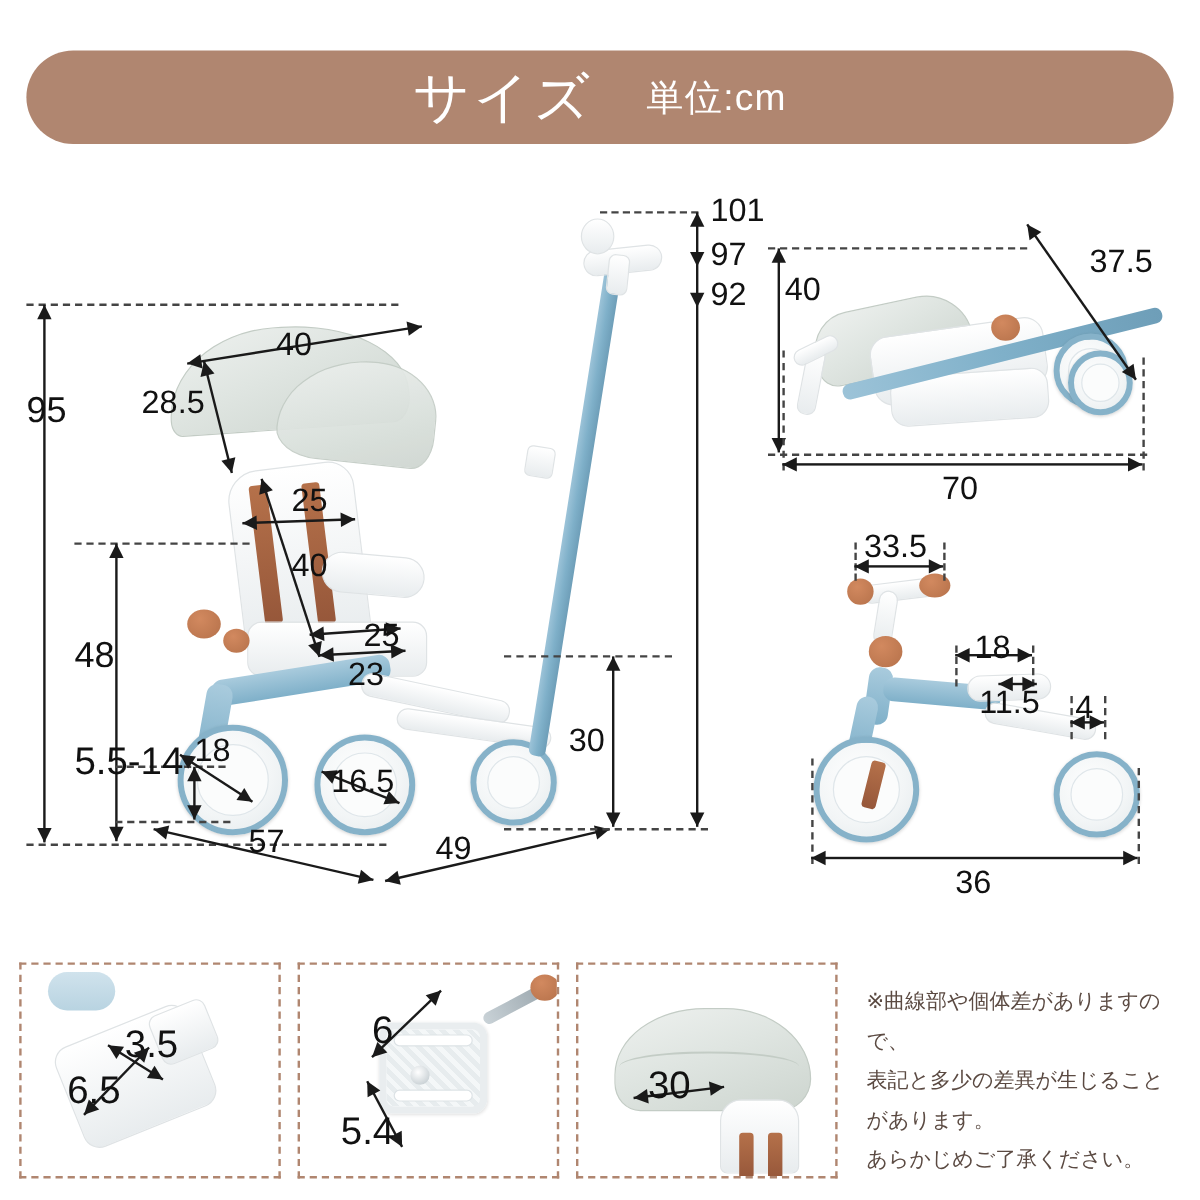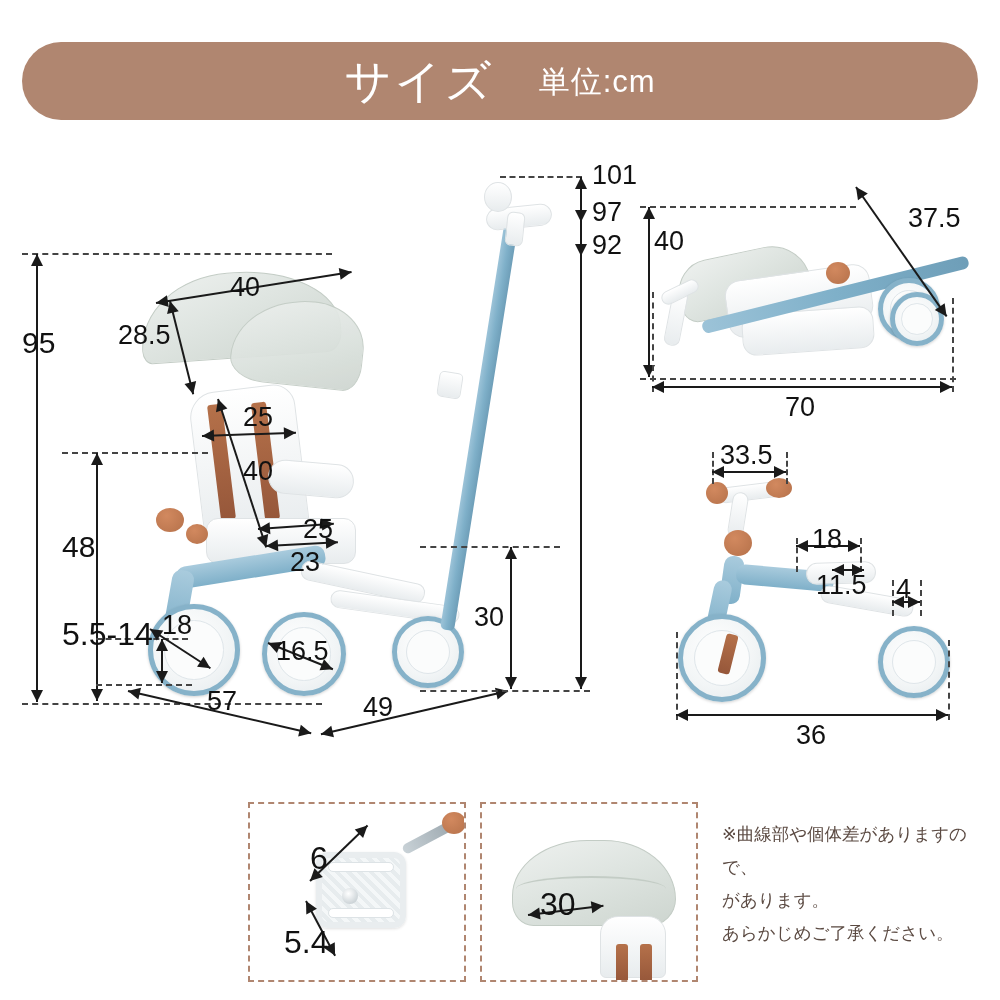--- a/index.html
+++ b/index.html
@@ -334,20 +334,31 @@
     <div class="dash v" style="left:920px; top:580px; height:36px;"></div>
     <div class="bar" style="left:892px; top:601px; width:28px;"></div>
     <div class="dim" style="left:896px; top:576px;">4</div>
 
     <div class="dash v" style="left:676px; top:632px; height:88px;"></div>
     <div class="dash v" style="left:948px; top:640px; height:80px;"></div>
     <div class="bar" style="left:676px; top:714px; width:272px;"></div>
     <div class="dim" style="left:796px; top:722px;">36</div>
   </div>
 
+  <div class="panel" style="left:16px; top:802px; width:218px; height:180px;">
+    <div class="panel-art">
+      <div class="frame-white" style="left:36px; top:48px; width:118px; height:90px; border-radius:14px; transform:rotate(-22deg);"></div>
+      <div class="frame-white" style="left:110px; top:34px; width:50px; height:44px; border-radius:8px; transform:rotate(-22deg);"></div>
+      <div class="frame-blue" style="left:22px; top:6px; width:56px; height:32px; border-radius:16px; opacity:.55;"></div>
+    </div>
+    <div class="bar" style="left:72px; top:66px; width:54px; transform:rotate(32deg);"></div>
+    <div class="dim sm" style="left:86px; top:50px;">3.5</div>
+    <div class="bar" style="left:52px; top:124px; width:78px; transform:rotate(-46deg);"></div>
+    <div class="dim sm" style="left:38px; top:88px;">6.5</div>
+  </div>
 
   <div class="panel" style="left:248px; top:802px; width:218px; height:180px;">
     <div class="panel-art">
       <div style="position:absolute; left:66px; top:48px; width:90px; height:76px; border-radius:12px; border:6px solid #e9edef; background:repeating-linear-gradient(45deg,#f4f7f8 0 4px,#e7ecee 4px 8px); box-shadow:0 1px 3px rgba(0,0,0,.12);"></div>
       <div style="position:absolute; left:78px; top:58px; width:66px; height:10px; border-radius:5px; background:#ffffff; border:1px solid #dde3e6;"></div>
       <div style="position:absolute; left:78px; top:104px; width:66px; height:10px; border-radius:5px; background:#ffffff; border:1px solid #dde3e6;"></div>
       <div style="position:absolute; left:92px; top:84px; width:16px; height:16px; border-radius:50%; background:radial-gradient(circle at 40% 35%,#ffffff,#b9c3c8);"></div>
       <div style="position:absolute; left:150px; top:28px; width:58px; height:10px; background:linear-gradient(90deg,#c9d2d7,#9aa6ad); border-radius:5px; transform:rotate(-28deg);"></div>
       <div class="wood" style="left:192px; top:8px; width:24px; height:22px;"></div>
     </div>
@@ -364,17 +375,18 @@
       <div class="frame-white" style="left:118px; top:112px; width:66px; height:62px; border-radius:18px 18px 6px 6px;"></div>
       <div class="strap" style="left:134px; top:140px; width:12px; height:38px;"></div>
       <div class="strap" style="left:158px; top:140px; width:12px; height:38px;"></div>
     </div>
     <div class="bar" style="left:46px; top:110px; width:76px; transform:rotate(-7deg);"></div>
     <div class="dim sm" style="left:58px; top:84px;">30</div>
   </div>
 
   <div class="note">
     <p>※曲線部や個体差がありますので、</p>
+    <p>表記と多少の差異が生じること</p>
     <p>があります。</p>
     <p>あらかじめご了承ください。</p>
   </div>
 
 </div>
 
 </body></html>

